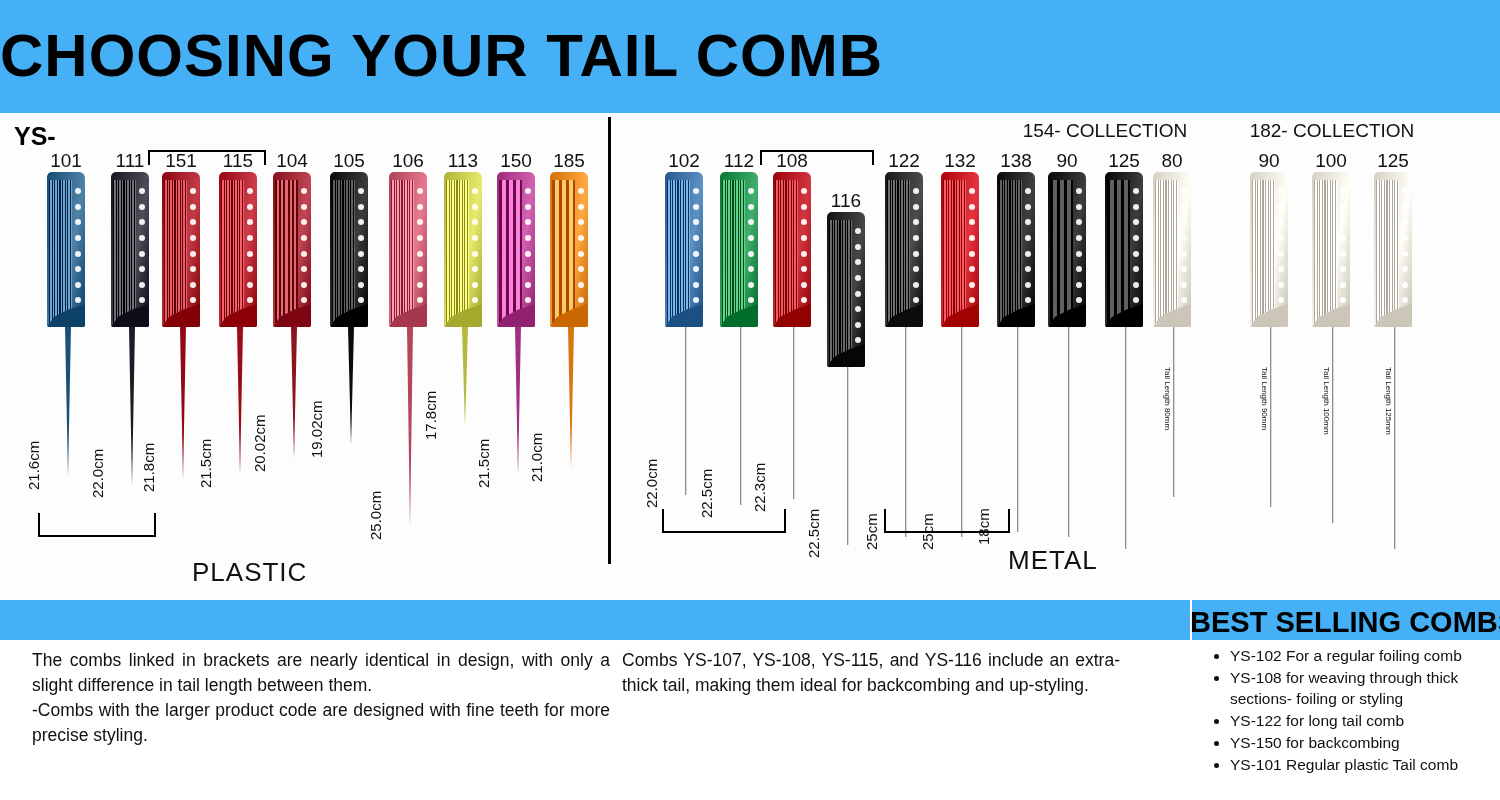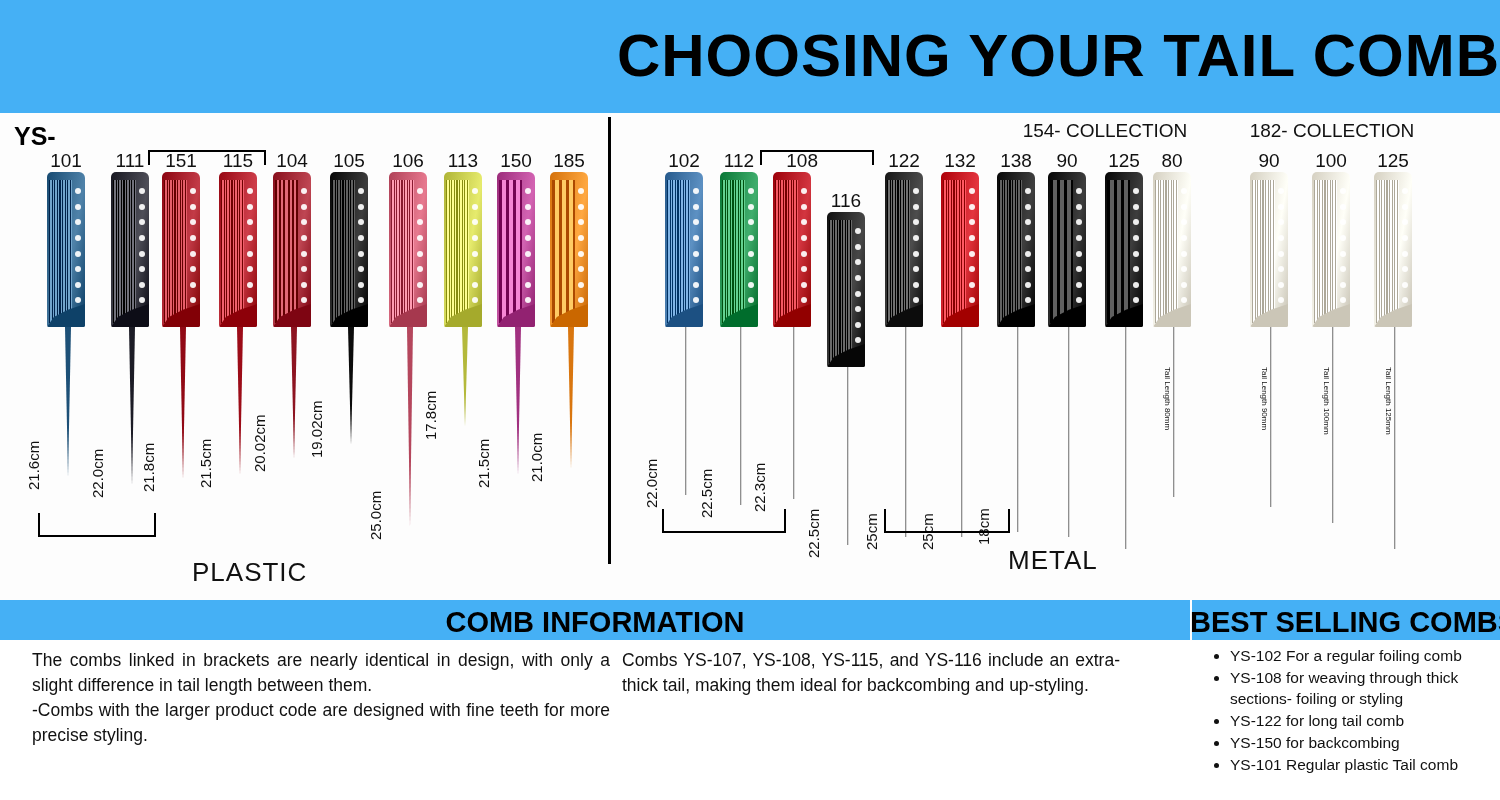--- a/index.html
+++ b/index.html
@@ -12,21 +12,21 @@
   }
   .page{position:relative;width:1500px;height:800px;}
 
   
   .title-bar{
     position:absolute;left:0;top:0;width:1500px;height:113px;
     background:#45b0f5;
   }
   .title-text{
     position:absolute;left:0;top:18px;width:1500px;
-    text-align:right;
+    text-align:left;
     font-size:60px;font-weight:bold;color:#000;
     letter-spacing:1px;
     font-family:"Liberation Sans", sans-serif;
     line-height:76px;
     white-space:nowrap;
   }
 
   
   .chart-area{
     position:absolute;left:0;top:113px;width:1500px;height:487px;
@@ -455,21 +455,21 @@
               <div class="hole" style="top: 131px;"></div>
             </div>
             <div class="heel" style="background: rgb(0, 109, 44); clip-path: polygon(100% 0px, 100% 100%, 0px 100%, 18% 62%, 55% 34%, 100% 12%);"></div>
           </div>
           <div style="position: relative; width: 52px; height: 178px; display: flex; justify-content: center;">
             <div class="tail tail-metal" style="height: 178px; margin-left: -1px; position: relative; left: 2px; top: 0px;"></div>
           </div>
         </div>
         <div class="len-label" style="left: 2px; top: 351px;">22.5cm</div>
       </div>
-      <div class="comb-col" style="left: 766px; text-align: right;">
+      <div class="comb-col" style="left: 766px;">
         <div class="comb-code">108</div>
         <div class="comb">
           <div class="comb-body" style="height: 155px; background: linear-gradient(100deg, rgb(156, 0, 9), rgb(211, 53, 64) 60%, rgb(141, 0, 0));">
             <div class="teeth" style="background: repeating-linear-gradient(90deg, rgb(116, 0, 0) 0px, rgb(116, 0, 0) 1.25px, rgb(246, 88, 99) 1.25px, rgb(246, 88, 99) 2.6px);"></div>
             <div class="spine-holes">
               <div class="hole" style="top: 6px;"></div>
               <div class="hole" style="top: 21.625px;"></div>
               <div class="hole" style="top: 37.25px;"></div>
               <div class="hole" style="top: 52.875px;"></div>
               <div class="hole" style="top: 68.5px;"></div>
@@ -734,21 +734,20 @@
 
   <div class="bracket-down" style="left:38px;top:513px;width:114px;height:22px;"></div>
   <div class="bracket-down" style="left:662px;top:509px;width:120px;height:22px;"></div>
   <div class="bracket-down" style="left:884px;top:509px;width:122px;height:22px;"></div>
 
   <div class="mat-label" style="left:192px;top:557px;">PLASTIC</div>
   <div class="mat-label" style="left:1008px;top:545px;">METAL</div>
 
   <div class="band"></div>
   <div class="bottom-rule"></div>
-  <div class="band-title" id="comb-info-title">COMB INFORMATION</div>
   <div class="band-title" id="best-title">BEST SELLING COMBS</div>
 
   <div class="info-col" id="info-col-1">
     <p>The combs linked in brackets are nearly identical in design, with only a slight difference in tail length between them.</p>
     <p>-Combs with the larger product code are designed with fine teeth for more precise styling.</p>
   </div>
   <div class="info-col" id="info-col-2">
     <p>Combs YS-107, YS-108, YS-115, and YS-116 include an extra-thick tail, making them ideal for backcombing and up-styling.</p>
   </div>
 

